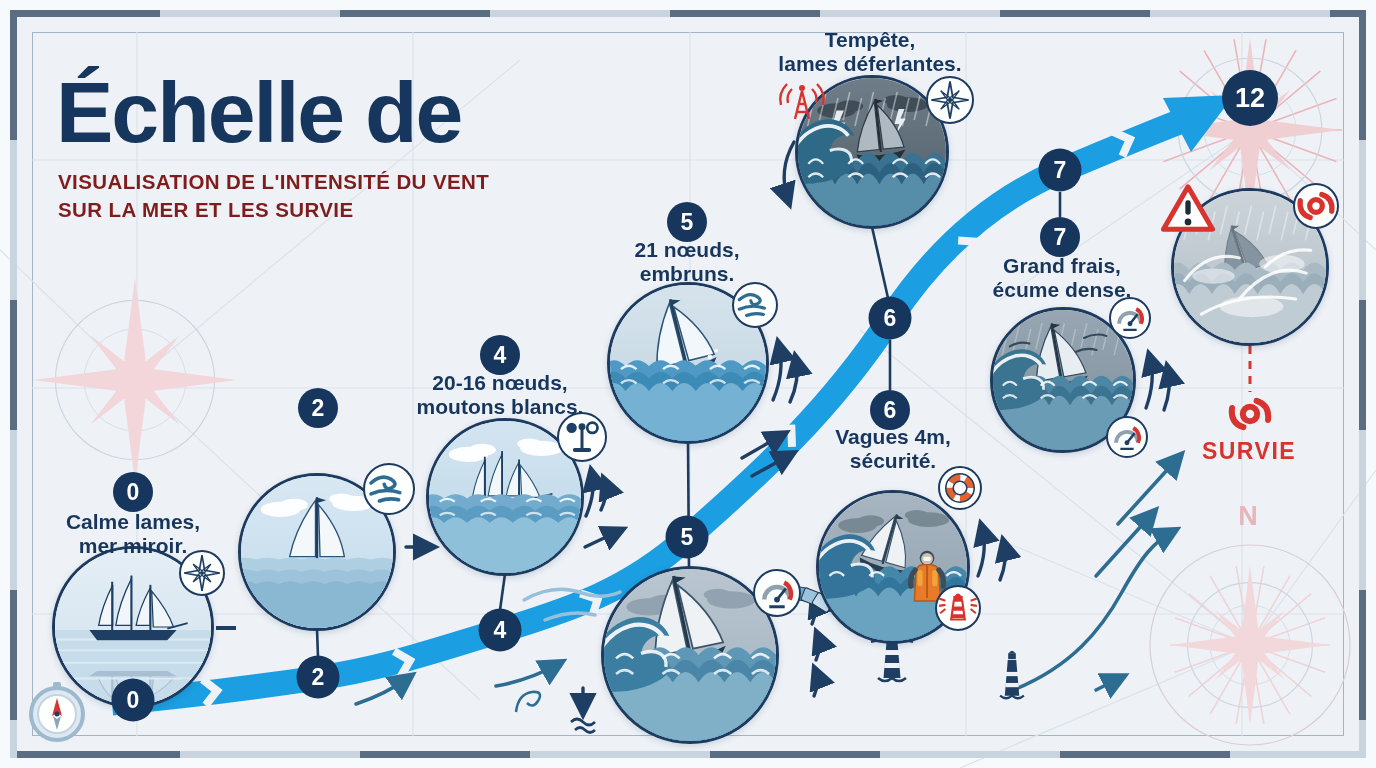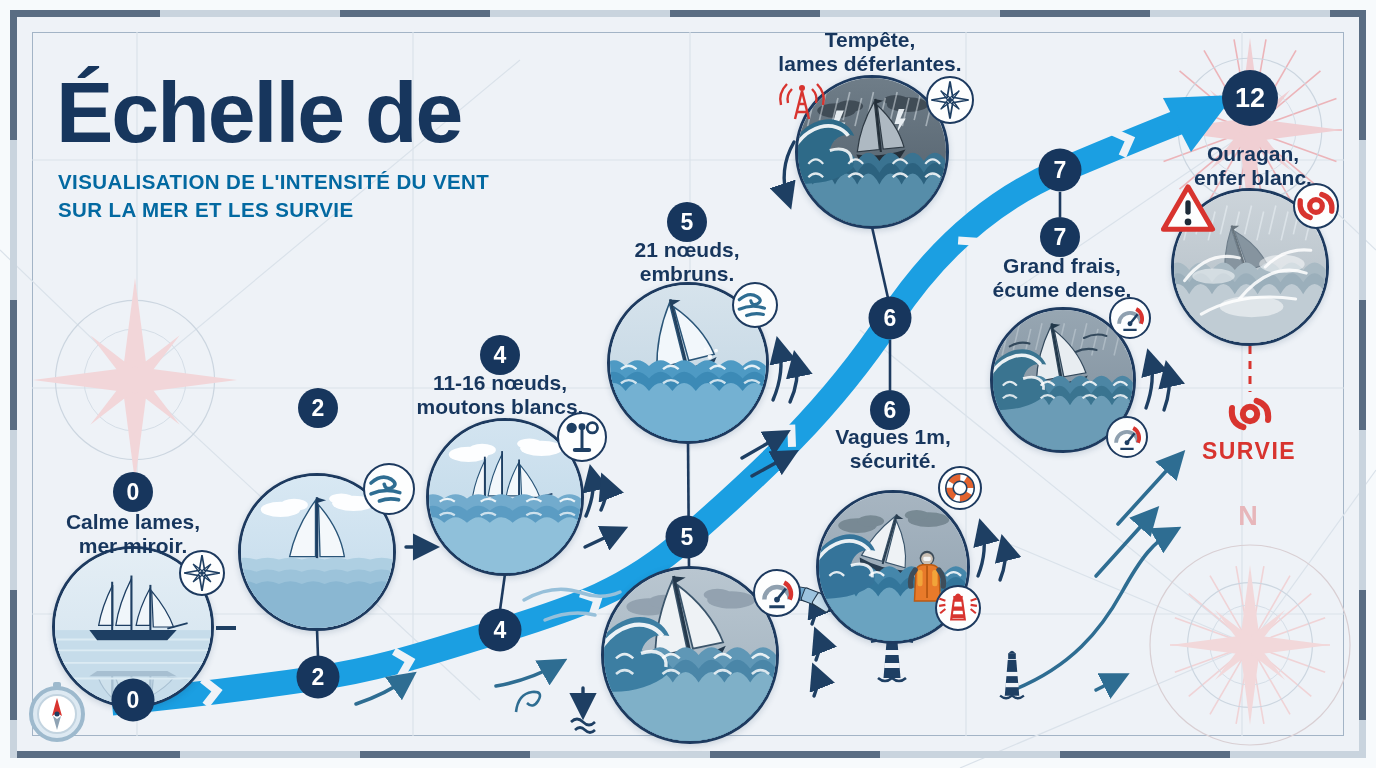--- a/index.html
+++ b/index.html
@@ -8,21 +8,21 @@
   .map{position:absolute;inset:10px;background:#eef2f7;}
   .edge{position:absolute;z-index:5;}
   .edge.top{left:10px;right:10px;top:10px;height:7px;background:repeating-linear-gradient(90deg,#5a6d83 0 150px,#c9d4de 150px 330px);}
   .edge.bottom{left:10px;right:10px;bottom:10px;height:7px;background:repeating-linear-gradient(90deg,#5a6d83 0 170px,#c9d4de 170px 350px);}
   .edge.left{top:10px;bottom:10px;left:10px;width:7px;background:repeating-linear-gradient(180deg,#5a6d83 0 130px,#c9d4de 130px 290px);}
   .edge.right{top:10px;bottom:10px;right:10px;width:7px;background:repeating-linear-gradient(180deg,#5a6d83 0 130px,#c9d4de 130px 290px);}
   .inner-frame{position:absolute;inset:32px;border:1.6px solid #a3b4c6;z-index:1;pointer-events:none;}
   svg.overlay{position:absolute;left:0;top:0;z-index:2;}
   .title-block{position:absolute;left:56px;top:34px;z-index:6;color:var(--navy);margin-top:36px;}
   .title-block h1{margin:0;font-size:86px;line-height:.98;font-weight:800;letter-spacing:-2px;color:var(--navy);}
-  .subtitle{margin:14px 0 0 2px;font-size:20.5px;font-weight:700;letter-spacing:.4px;color:#0369a1;line-height:1.35;}
+  .subtitle{margin:14px 0 0 2px;font-size:20.5px;font-weight:700;letter-spacing:.4px;color:#7f1d1d;line-height:1.35;}
   .badge{position:absolute;z-index:7;background:var(--navy);color:#fff;border-radius:50%;
     display:flex;align-items:center;justify-content:center;font-weight:700;transform:translate(-50%,-50%);}
   .badge.sm{width:40px;height:40px;font-size:23px;}
   .badge.arrow-b{width:43px;height:43px;font-size:23px;box-shadow:0 0 0 2px rgba(255,255,255,.0);}
   .badge.end-b{width:56px;height:56px;font-size:27px;}
   .stage-label{position:absolute;z-index:7;transform:translate(-50%,-50%);text-align:center;
     font-weight:700;font-size:21px;line-height:1.13;color:var(--navy);white-space:pre-line;width:max-content;}
   .survive{position:absolute;z-index:7;transform:translate(-50%,-50%);font-weight:800;font-size:23px;
     letter-spacing:1.5px;color:var(--red);}
   .north{position:absolute;z-index:3;transform:translate(-50%,-50%);font-weight:700;font-size:27px;color:#e7b6ba;}
@@ -253,32 +253,30 @@
   <div class="badge arrow-b" style="left:133px;top:700px">0</div>
   <div class="badge arrow-b" style="left:318px;top:677px">2</div>
   <div class="badge arrow-b" style="left:500px;top:630px">4</div>
   <div class="badge arrow-b" style="left:687px;top:537px">5</div>
   <div class="badge arrow-b" style="left:890px;top:318px">6</div>
   <div class="badge arrow-b" style="left:1060px;top:170px">7</div>
   <div class="badge end-b" style="left:1250px;top:98px">12</div>
 
   <div class="stage-label" style="left:133px;top:534px">Calme lames,
 mer miroir.</div>
-  <div class="stage-label" style="left:500px;top:395px">11-16 nœuds,
+  <div class="stage-label" style="left:500px;top:395px">20-16 nœuds,
 moutons blancs.</div>
   <div class="stage-label" style="left:687px;top:262px">21 nœuds,
 embruns.</div>
   <div class="stage-label" style="left:870px;top:52px">Tempête,
 lames déferlantes.</div>
-  <div class="stage-label" style="left:893px;top:449px">Vagues 1m,
+  <div class="stage-label" style="left:893px;top:449px">Vagues 4m,
 sécurité.</div>
   <div class="stage-label" style="left:1062px;top:278px">Grand frais,
 écume dense.</div>
-  <div class="stage-label" style="left:1253px;top:166px">Ouragan,
-enfer blanc.</div>
   <div class="survive" style="left:1249px;top:451px">SURVIE</div>
   <div class="north" style="left:1248px;top:516px">N</div>
 
   <div class="circle" style="left:133px;top:627px;width:156px;height:156px">
       <svg viewBox="0 0 200 200" preserveAspectRatio="xMidYMid slice">
         <defs>
           <linearGradient id="g0" x1="0" y1="0" x2="0" y2="1">
             <stop offset="0" stop-color="#e4eef5"></stop>
             <stop offset="1" stop-color="#d1e2ee"></stop>
           </linearGradient>

